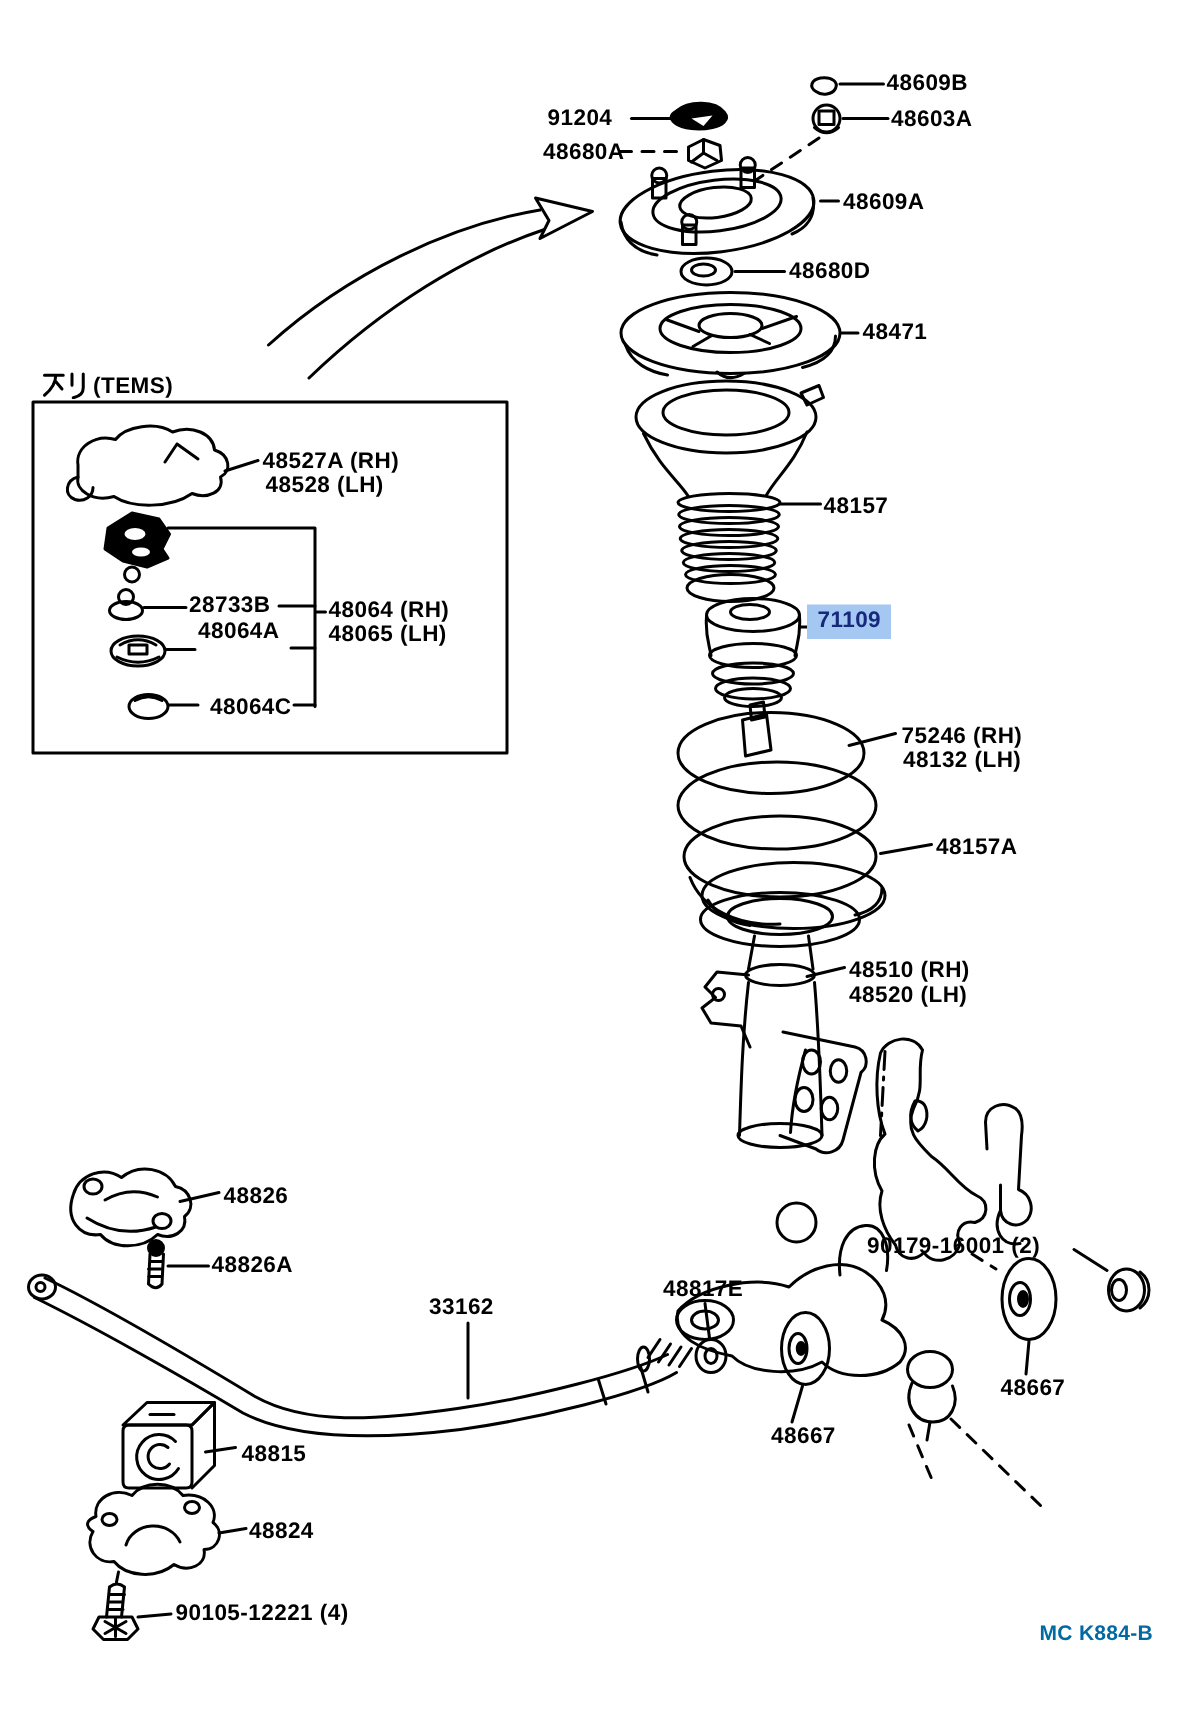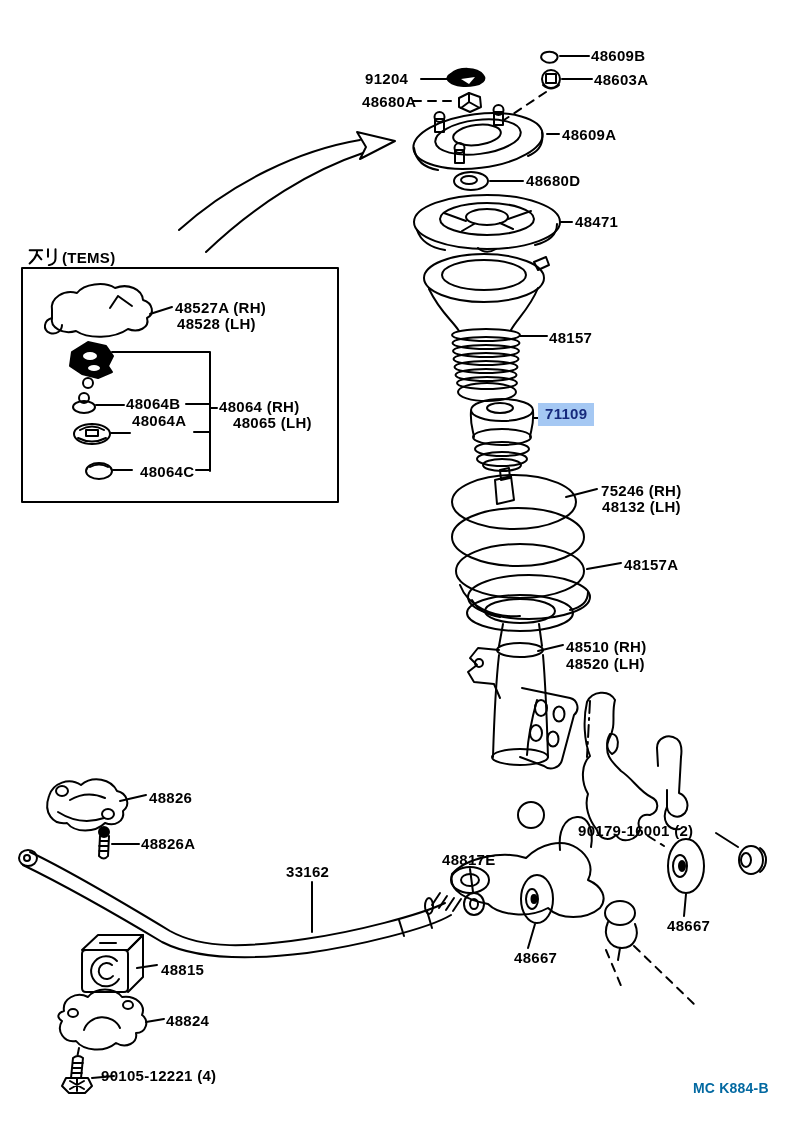--- a/index.html
+++ b/index.html
@@ -279,40 +279,40 @@
     <g stroke="#000" stroke-width="2.4" fill="none" stroke-linecap="round">
       <path d="M1,5 H16 M10,5 C10,11 7,16 1,21 M10,10 L15,16"></path>
       <path d="M23,4 V13 M32,4 V15 C32,19 29,22 24,23"></path>
     </g>
   </svg>
   <span class="lbl" style="position:static">(TEMS)</span>
 </div>
 
 <div class="lbl" style="left:175px;top:300px">48527A (RH)</div>
 <div class="lbl" style="left:177px;top:316px">48528 (LH)</div>
-<div class="lbl" style="left:126px;top:396px">48064B</div>
+<div class="lbl" style="left:126px;top:396px">28733B</div>
 <div class="lbl" style="left:219px;top:399px">48064 (RH)</div>
-<div class="lbl" style="left:233px;top:415px">48065 (LH)</div>
+<div class="lbl" style="left:219px;top:415px">48065 (LH)</div>
 <div class="lbl" style="left:132px;top:413px">48064A</div>
 <div class="lbl" style="left:140px;top:464px">48064C</div>
 
 <div class="lbl" style="left:549px;top:330px">48157</div>
 <div class="lbl hl" style="left:538px;top:403px">71109</div>
 <div class="lbl" style="left:601px;top:483px">75246 (RH)</div>
 <div class="lbl" style="left:602px;top:499px">48132 (LH)</div>
 <div class="lbl" style="left:624px;top:557px">48157A</div>
 <div class="lbl" style="left:566px;top:639px">48510 (RH)</div>
 <div class="lbl" style="left:566px;top:656px">48520 (LH)</div>
 
 <div class="lbl" style="left:149px;top:790px">48826</div>
 <div class="lbl" style="left:141px;top:836px">48826A</div>
 <div class="lbl" style="left:286px;top:864px">33162</div>
 <div class="lbl" style="left:442px;top:852px">48817E</div>
 <div class="lbl" style="left:578px;top:823px">90179-16001 (2)</div>
 <div class="lbl" style="left:667px;top:918px">48667</div>
 <div class="lbl" style="left:514px;top:950px">48667</div>
 <div class="lbl" style="left:161px;top:962px">48815</div>
 <div class="lbl" style="left:166px;top:1013px">48824</div>
-<div class="lbl" style="left:101px;top:1068px">90105-12221 (4)</div>
+<div class="lbl" style="left:117px;top:1068px">90105-12221 (4)</div>
 
 <div class="footer-code">MC K884-B</div>
 
 </div>
 
 </body></html>

